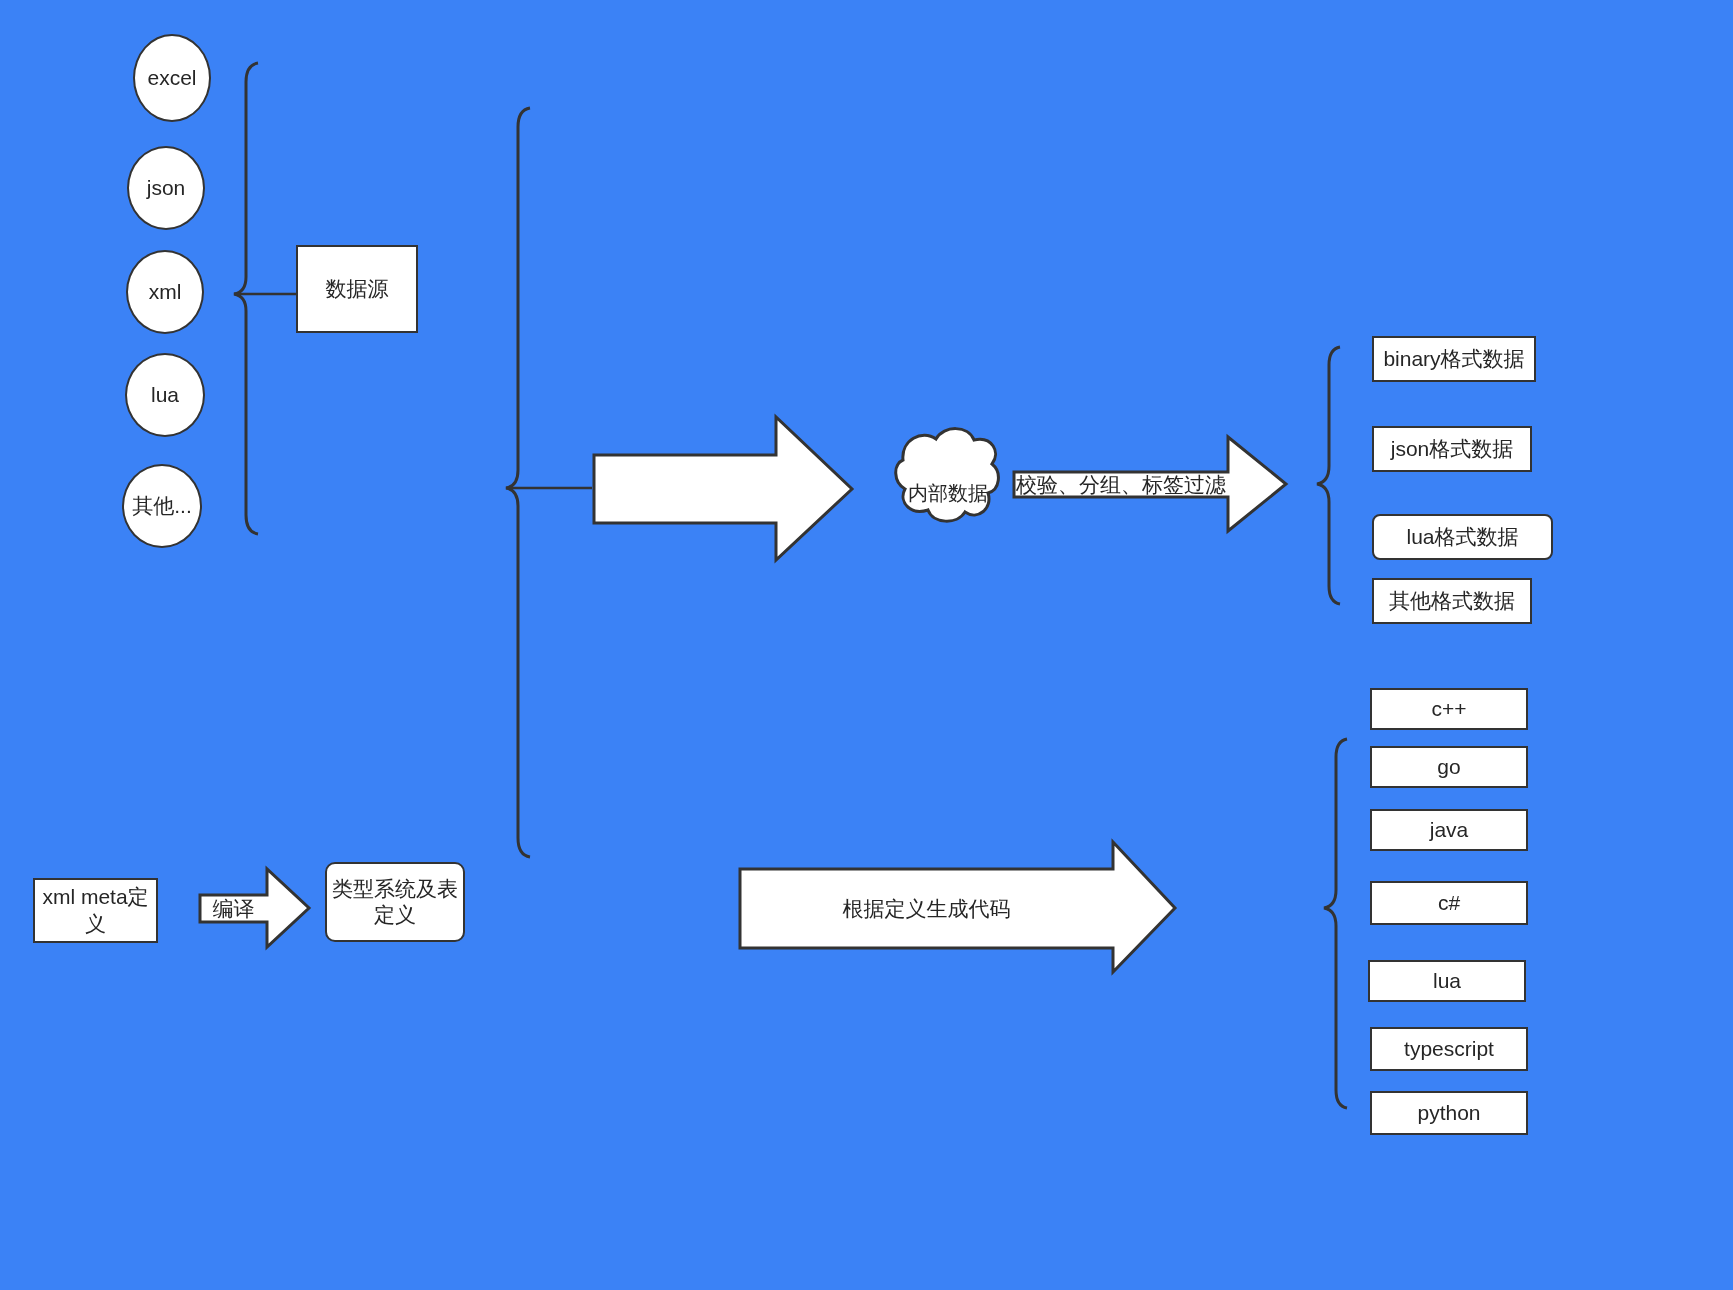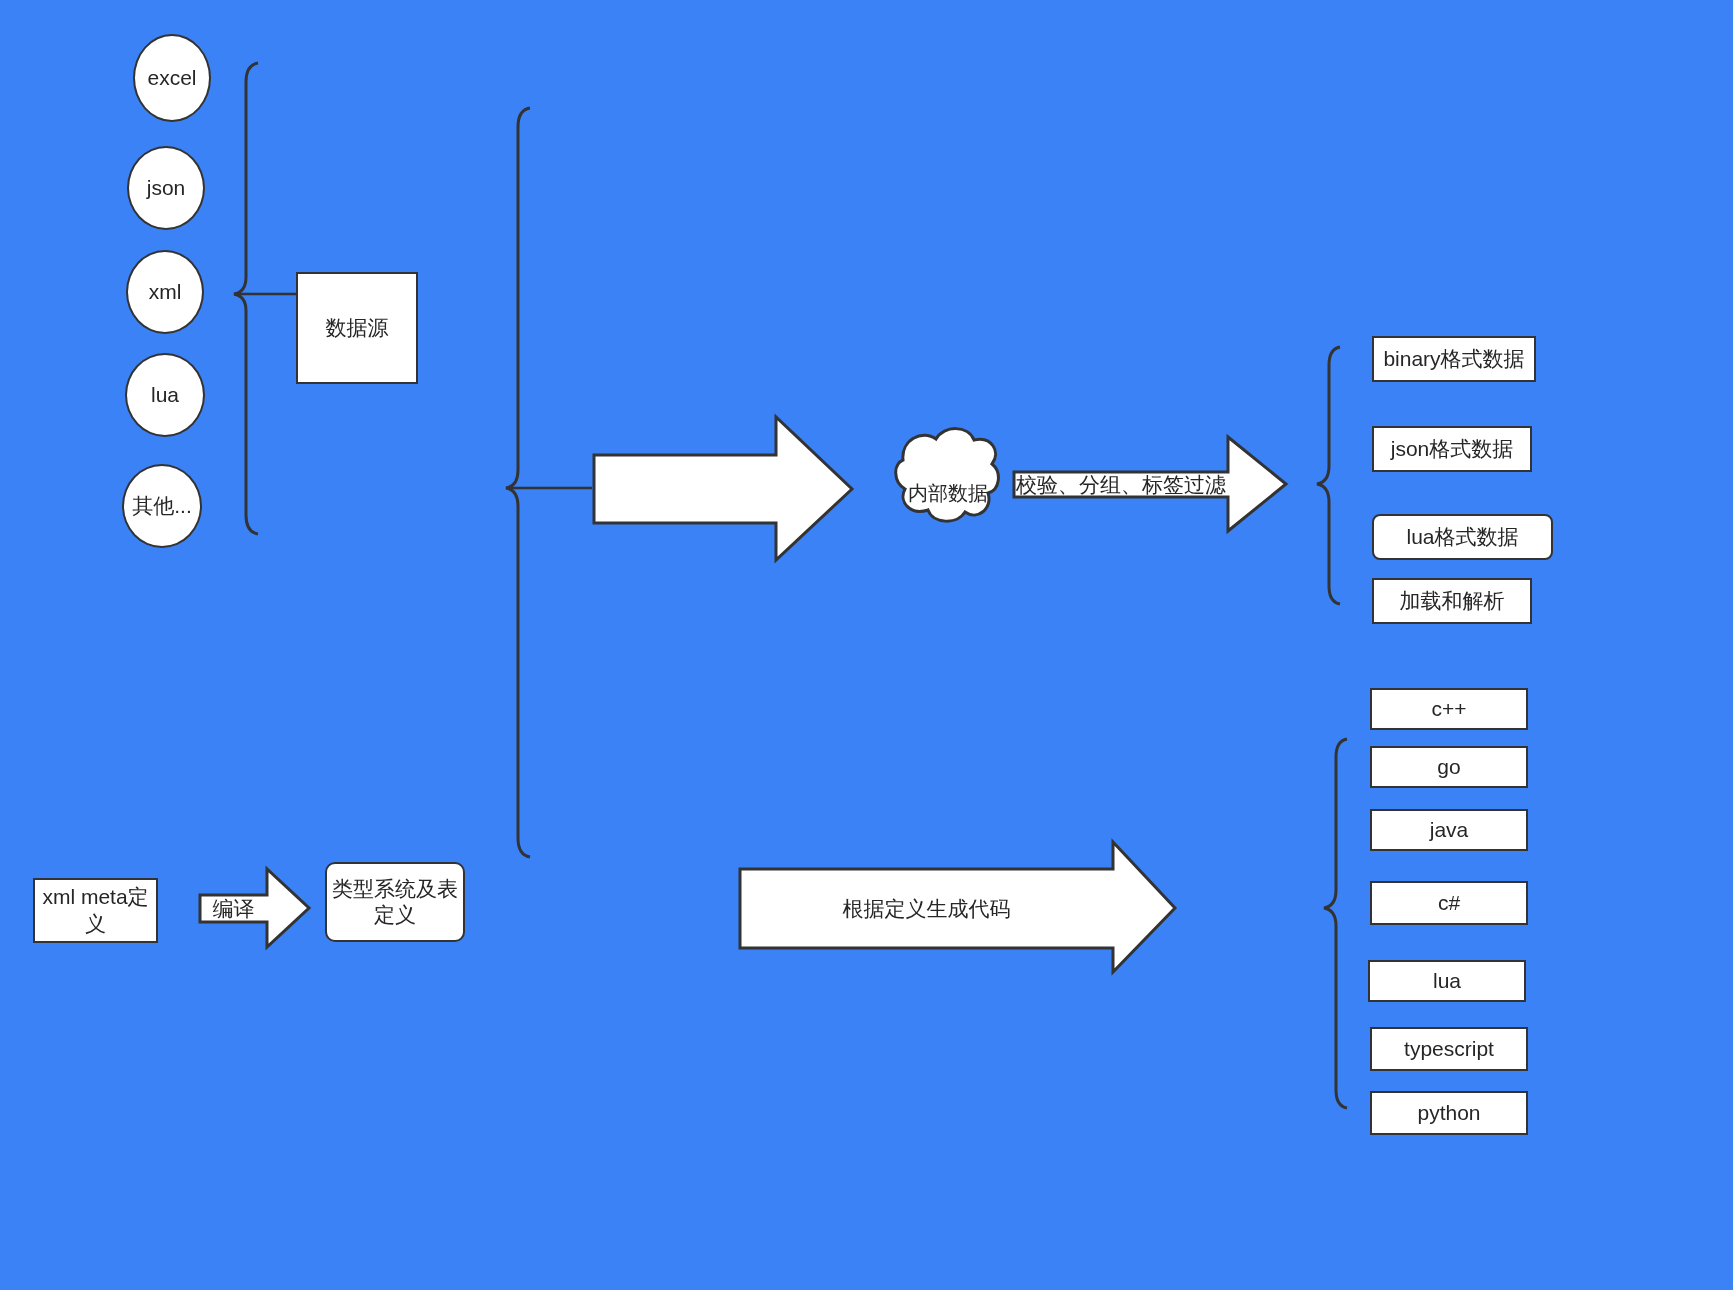--- a/index.html
+++ b/index.html
@@ -117,21 +117,21 @@
   <div class="node ellipse" style="left:126px; top:250px; width:78px; height:84px;">
     <span>xml</span>
   </div>
   <div class="node ellipse" style="left:125px; top:353px; width:80px; height:84px;">
     <span>lua</span>
   </div>
   <div class="node ellipse" style="left:122px; top:464px; width:80px; height:84px;">
     <span>其他...</span>
   </div>
 
-  <div class="node rect" style="left:296px; top:245px; width:122px; height:112px;margin-top:27px;">
+  <div class="node rect" style="left:296px; top:245px; width:122px; height:88px;">
     <span>数据源</span>
   </div>
 
 
   <div class="cloud-label" style="left:893px; top:458px; width:110px; height:70px;">
     <span>内部数据</span>
   </div>
 
   <div class="arrow-label" style="left:1014px; top:472px; width:214px; height:25px;">
     <span>校验、分组、标签过滤</span>
@@ -148,21 +148,21 @@
   <div class="node rect" style="left:1372px; top:336px; width:164px; height:46px;">
     <span>binary格式数据</span>
   </div>
   <div class="node rect" style="left:1372px; top:426px; width:160px; height:46px;">
     <span>json格式数据</span>
   </div>
   <div class="node rect" style="left:1372px; top:514px; width:181px; height:46px;border-radius:8px;">
     <span>lua格式数据</span>
   </div>
   <div class="node rect" style="left:1372px; top:578px; width:160px; height:46px;">
-    <span>加载和解析</span>
+    <span>其他格式数据</span>
   </div>
 
   <div class="node rect" style="left:33px; top:878px; width:125px; height:65px;">
     <span>xml meta定义</span>
   </div>
 
   <div class="node rect-round" style="left:325px; top:862px; width:140px; height:80px;">
     <span>类型系统及表定义</span>
   </div>
 

